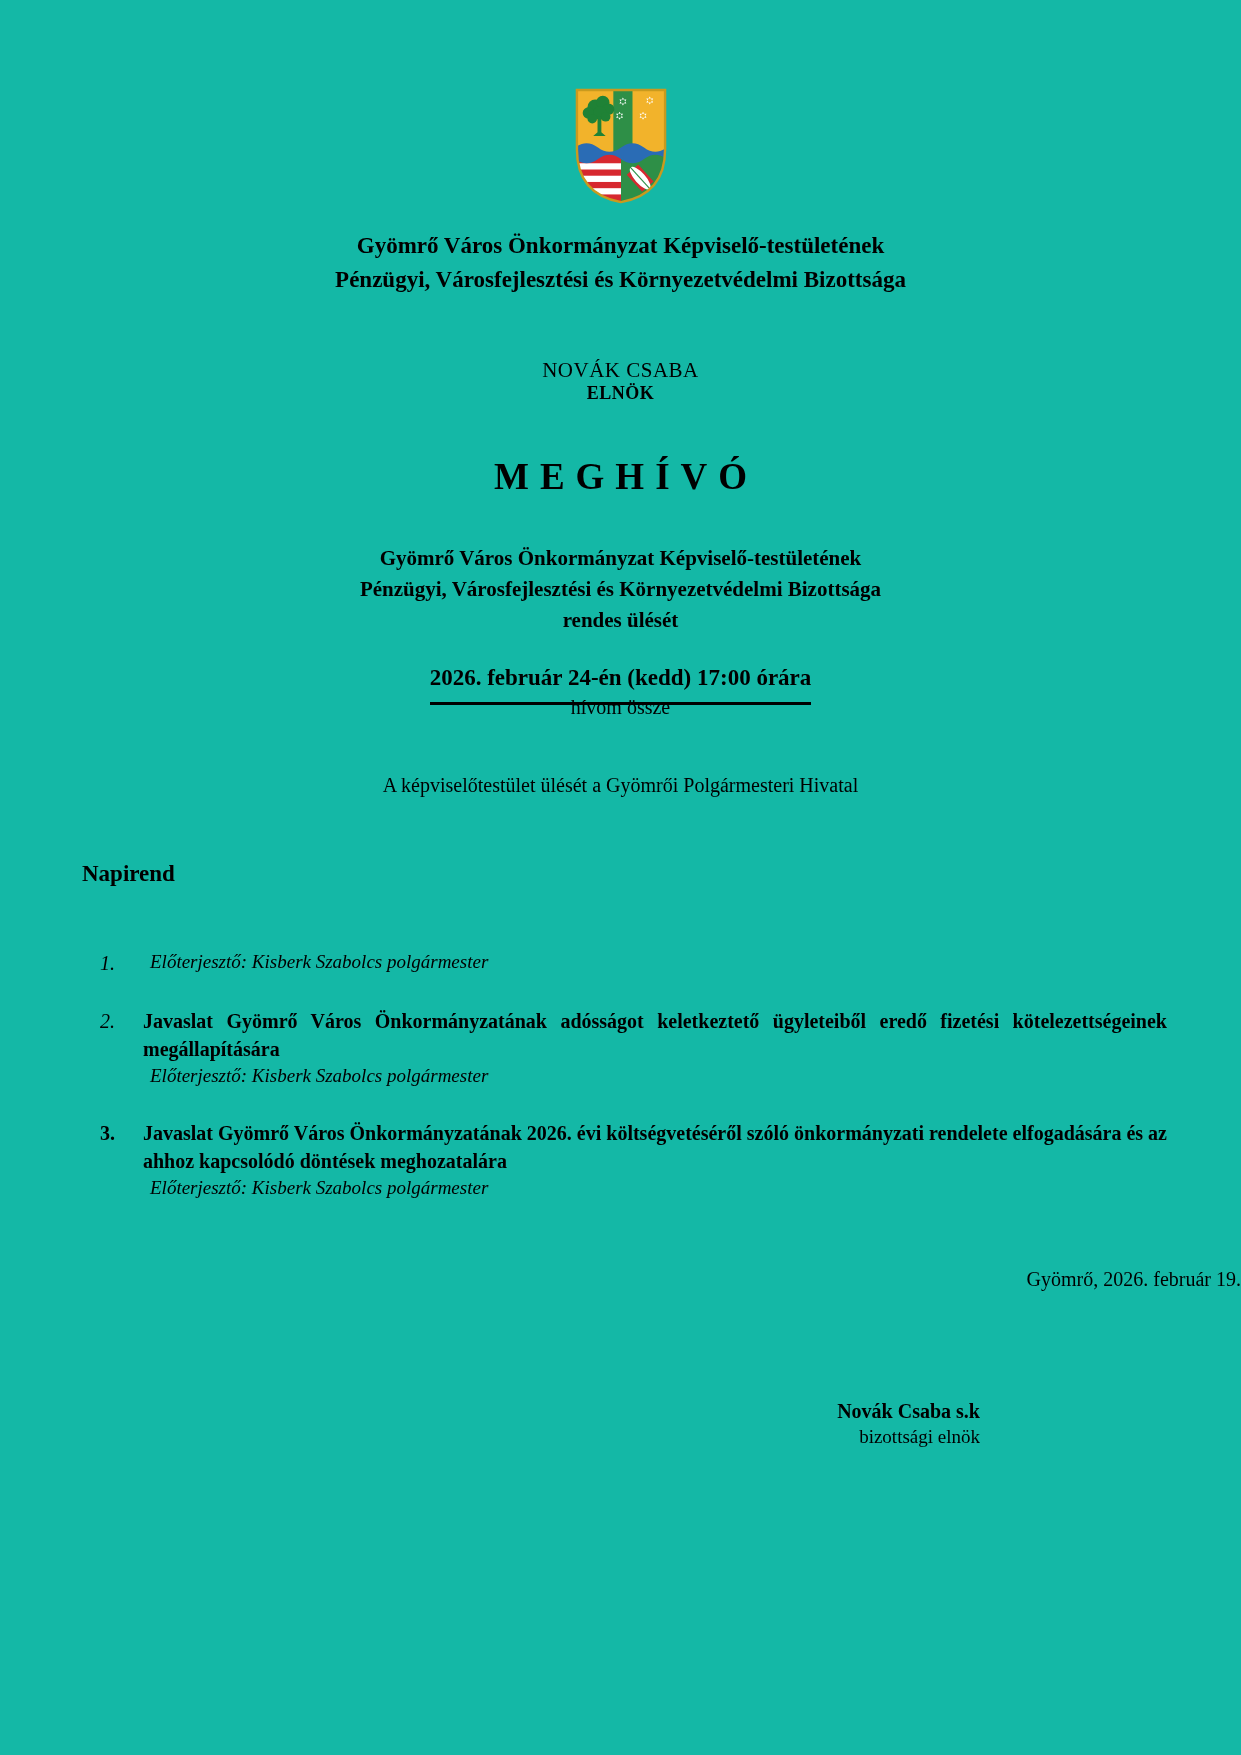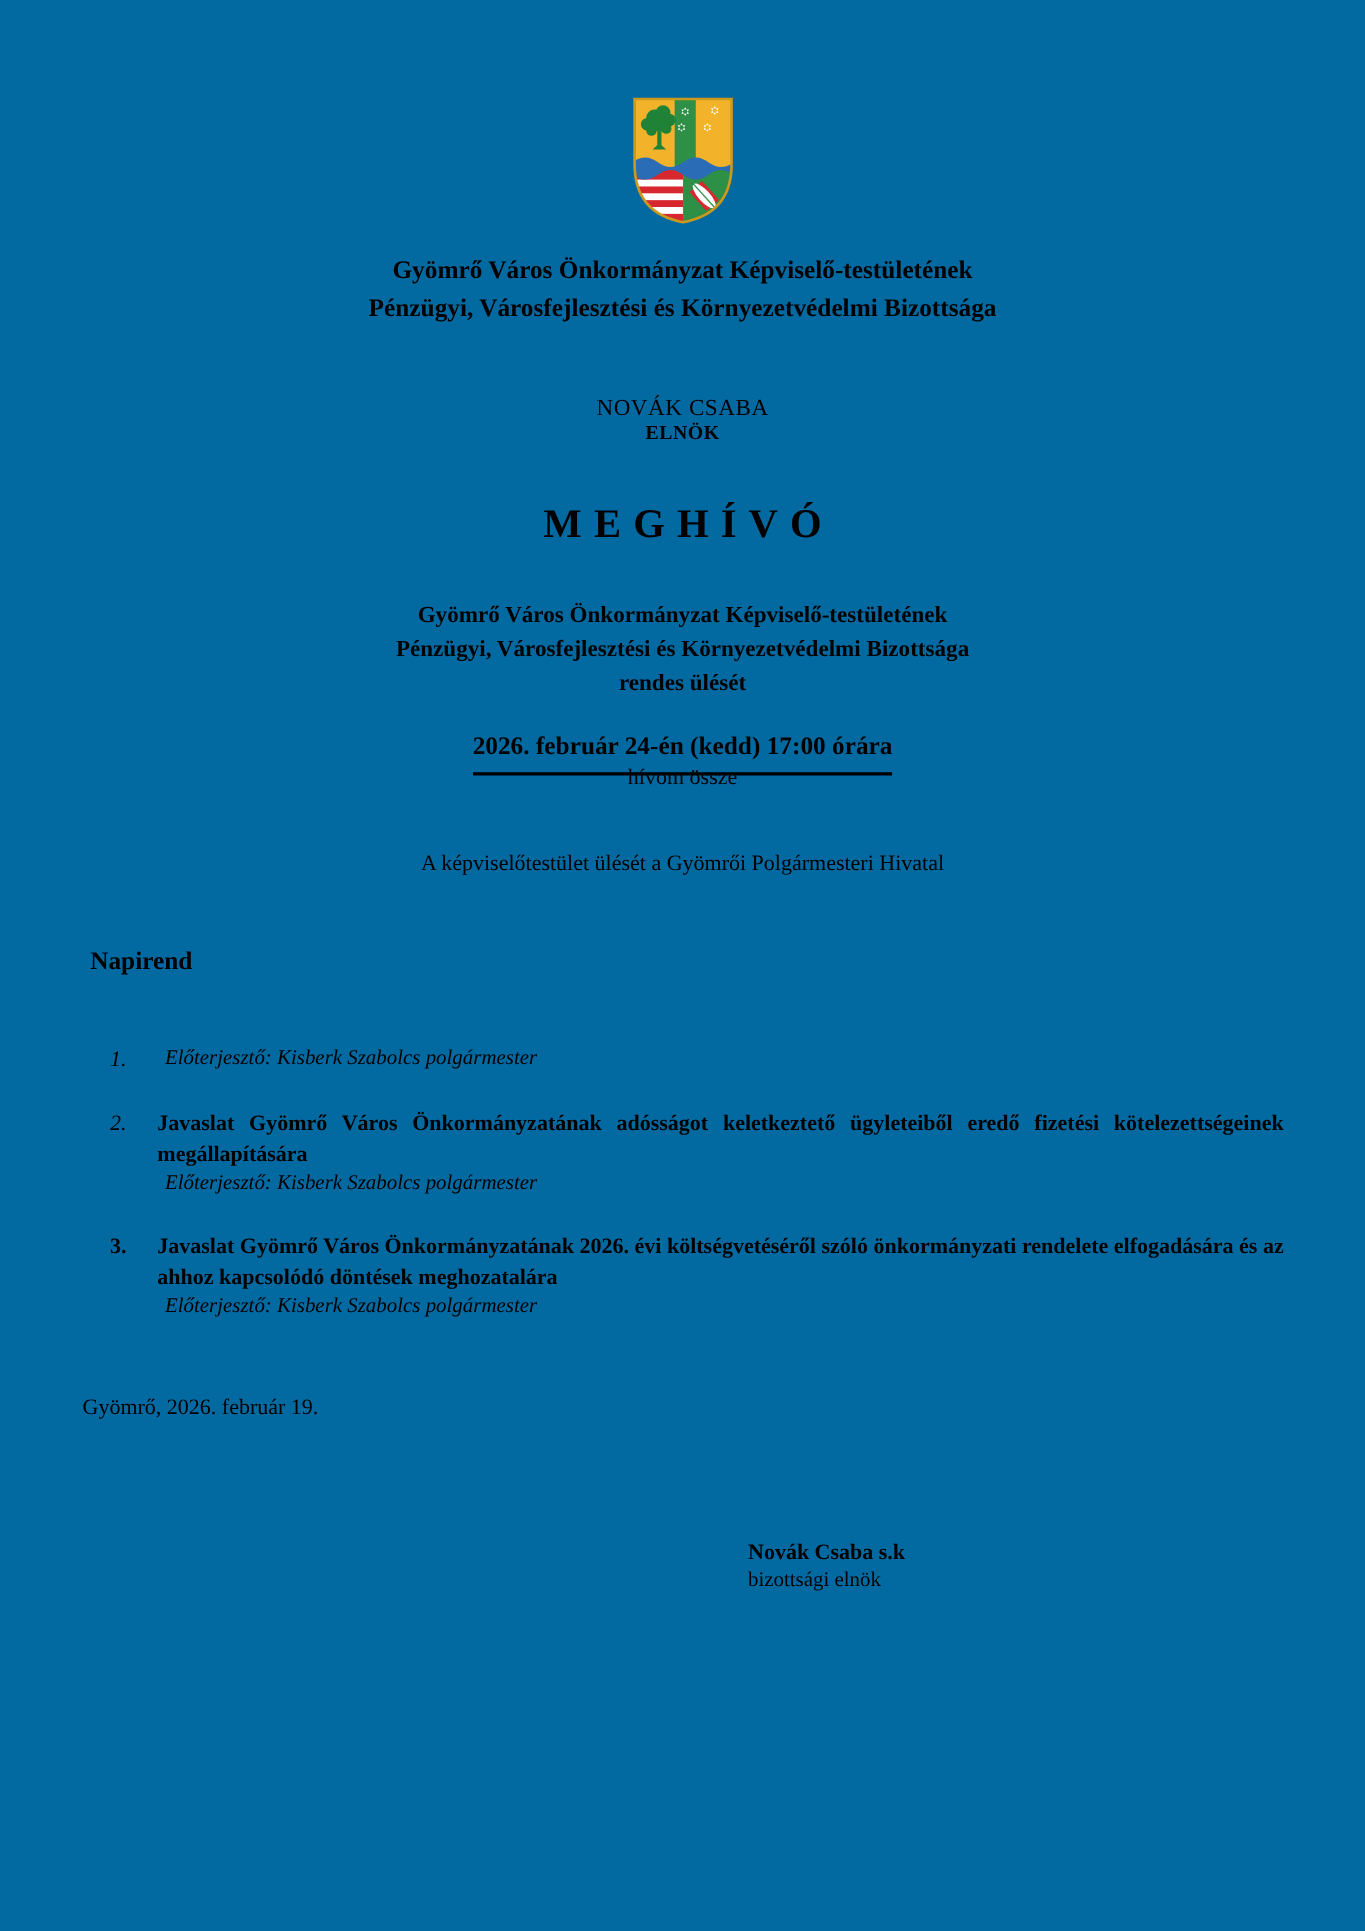--- a/index.html
+++ b/index.html
@@ -1,19 +1,19 @@
 <!DOCTYPE html>
 <html><head>
 <meta charset="utf-8">
 <style>
   html,body{margin:0;padding:0;background:#ffffff;}
   .page{
     position:relative;
     width:1241px;height:1755px;
-    background:#0369a1;
+    background:#14b8a6;
     font-family:"Liberation Serif", serif;
     color:#000;
     overflow:hidden;
   }
   .coat{display:block;margin:88px auto 0 auto;width:92px;height:117px;}
   .center{text-align:center;}
   .org-header{margin-top:24px;font-weight:bold;font-size:23px;line-height:34px;}
   .sender{margin-top:62px;}
   .sender-name{font-size:21px;line-height:22px;letter-spacing:.5px;}
   .sender-title{font-size:18px;line-height:24px;font-weight:bold;letter-spacing:.5px;}
@@ -34,22 +34,22 @@
     width:43px;flex:0 0 43px;font-size:20px;line-height:28px;font-style:italic;
   }
   .agenda-item:nth-child(3) .num{font-style:normal;font-weight:bold;}
   .agenda-item .body{flex:1;}
   .agenda-item .title{
     font-size:20px;line-height:28px;font-weight:bold;text-align:justify;
   }
   .agenda-item .presenter{
     font-size:19px;line-height:26px;font-style:italic;padding-left:7px;
   }
-  .footer-date{margin-top:65px;margin-left:75px;font-size:20px;line-height:27px;}
-  .signature{margin-top:105px;margin-left:680px;width:300px;text-align:left;}
+  .footer-date{margin-top:65px;margin-left:75px;font-size:20px;line-height:27px;text-align:right;}
+  .signature{margin-top:105px;margin-left:680px;width:300px;text-align:right;}
   .signature .sig-name{font-size:20px;line-height:26px;font-weight:bold;}
   .signature .sig-title{font-size:19px;line-height:25px;}
 </style>
 </head>
 <body>
 
 <div class="page">
 
   <svg class="coat" viewBox="0 0 96 122">
     <defs>

